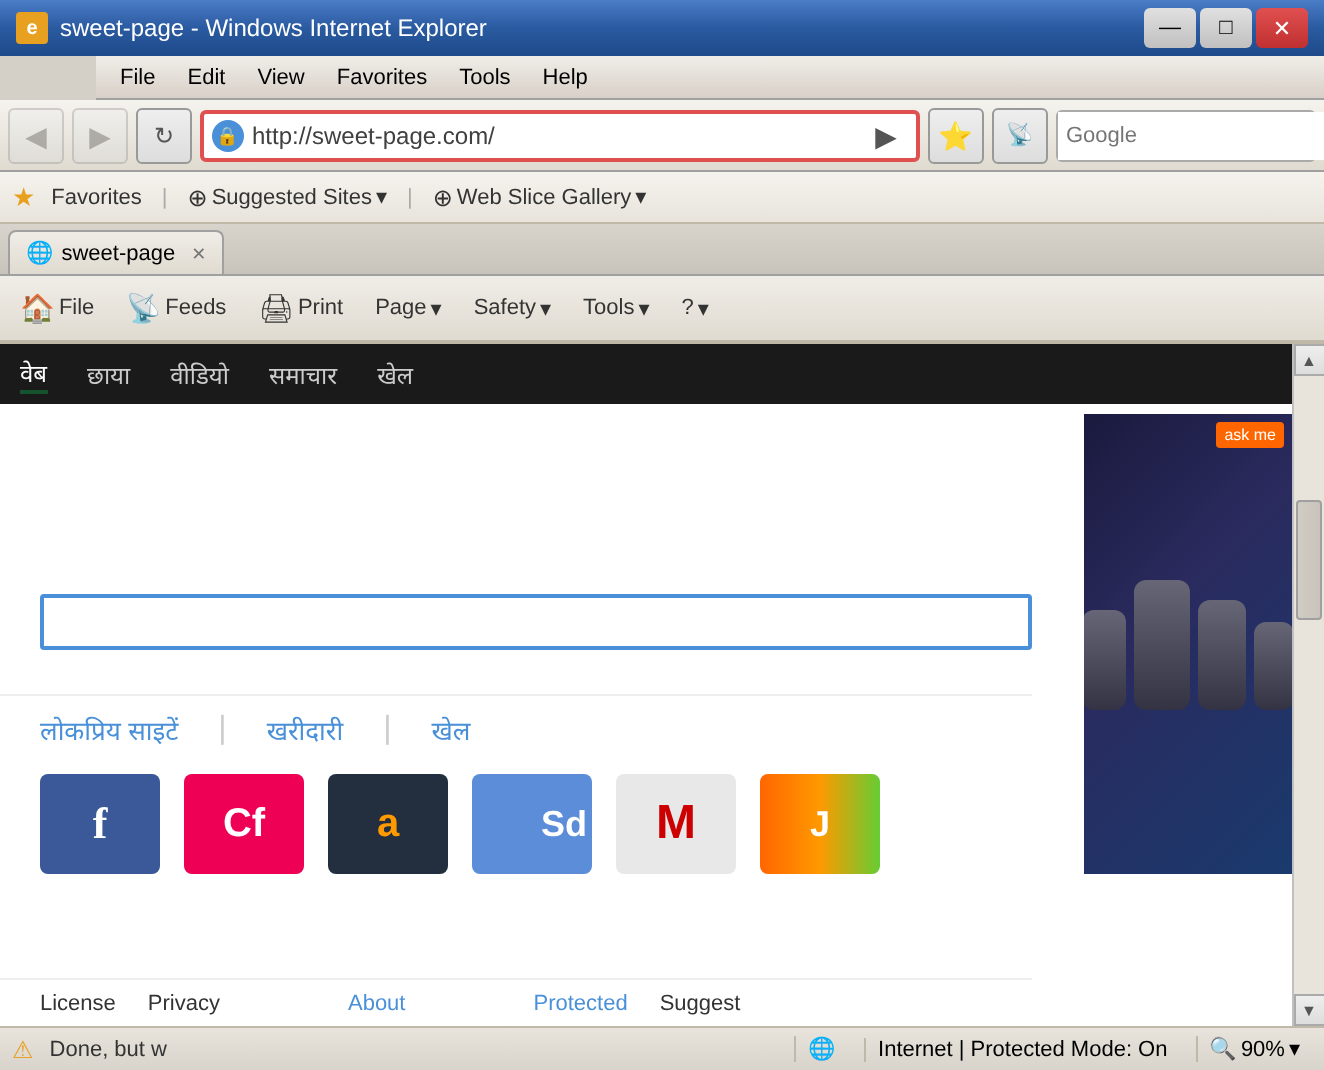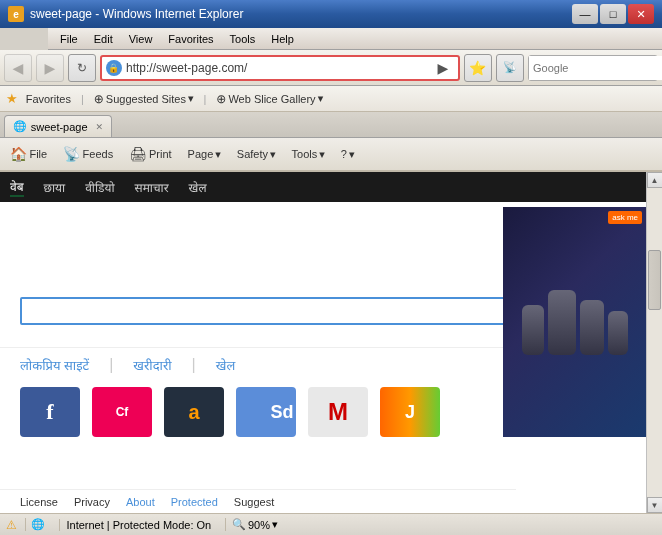--- a/index.html
+++ b/index.html
@@ -261,21 +261,21 @@
     .logo-cf { background: #e05; color: white; font-size: 18px; font-weight: bold; font-family: Arial; }
     .logo-amz { background: #232f3e; color: white; font-size: 16px; font-weight: bold; }
     .logo-sd { background: #d9534f; color: white; font-size: 20px; font-weight: bold; padding-left: 32px; }
     .logo-m { background: #e8e8e8; font-size: 24px; font-weight: bold; color: #c00; }
 
     
     .ad-image {
       position: absolute;
       top: 5px;
       right: 0;
-      width: 143px;
+      width: 104px;
       height: 230px;
       background: linear-gradient(135deg, #1a1a3e 0%, #2a2a5e 40%, #1a3a6e 100%);
       display: flex;
       flex-direction: column;
       align-items: center;
       justify-content: center;
       overflow: hidden;
     }
     .ad-phones {
       display: flex;
@@ -299,21 +299,21 @@
       align-items: center;
       padding: 0 20px;
       gap: 16px;
       border-top: 1px solid #eee;
     }
     .footer-link {
       font-size: 11px;
       color: #333;
       cursor: pointer;
     }
-    .footer-link.blue { color: #4a90d9; }
+    .footer-link.blue { color: #4a90d9; margin-left: 48px; }
 
     
     .scrollbar {
       width: 16px;
       background: #f0ede8;
       border-left: 1px solid #c0c0c0;
       display: flex;
       flex-direction: column;
       align-items: center;
     }
@@ -476,21 +476,21 @@
       <div class="page-links">
         <a class="page-link">लोकप्रिय साइटें</a>
         <span class="page-link-sep">|</span>
         <a class="page-link">खरीदारी</a>
         <span class="page-link-sep">|</span>
         <a class="page-link">खेल</a>
       </div>
 
       <div class="page-logos">
         <div class="logo-box logo-fb">f</div>
-        <div class="logo-box logo-cf" style="font-size:12px;">Cf</div>
+        <div class="logo-box logo-cf" style="font-size:20px;">Cf</div>
         <div class="logo-box logo-amz" style="font-size:20px; color:#ff9900;">a</div>
         <div class="logo-box logo-sd" style="font-size:18px; color:white; background:#5b8dd9;">Sd</div>
         <div class="logo-box logo-m" style="font-size:24px; background:#e8e8e8; color:#c00;">M</div>
         <div class="logo-box" style="background: linear-gradient(to right, #ff6600, #ff9900, #66cc33); display:flex; align-items:center; justify-content:center; font-size:18px; font-weight:bold; color:white;">J</div>
       </div>
 
       <div class="ad-image">
         <div style="position:absolute; top:4px; right:4px; background:#ff6600; color:white; font-size:8px; padding:2px 4px; border-radius:2px;">ask me</div>
         <div class="ad-phones">
           <div class="phone-shape" style="width:22px; height:50px;"></div>
@@ -514,20 +514,21 @@
     <button class="scroll-btn">▲</button>
     <div class="scroll-track">
       <div class="scroll-thumb"></div>
     </div>
     <button class="scroll-btn">▼</button>
   </div>
 </div>
 
 <div class="status-bar">
   <span class="status-icon">⚠</span>
+  <span class="status-text">Done, but w</span>
   <div class="status-zone">
     <span>🌐</span>
   </div>
   <div class="status-zone">
     <span>Internet | Protected Mode: On</span>
   </div>
   <div class="status-zoom">
     <span>🔍</span>
     <span>90%</span>
     <span>▾</span>

